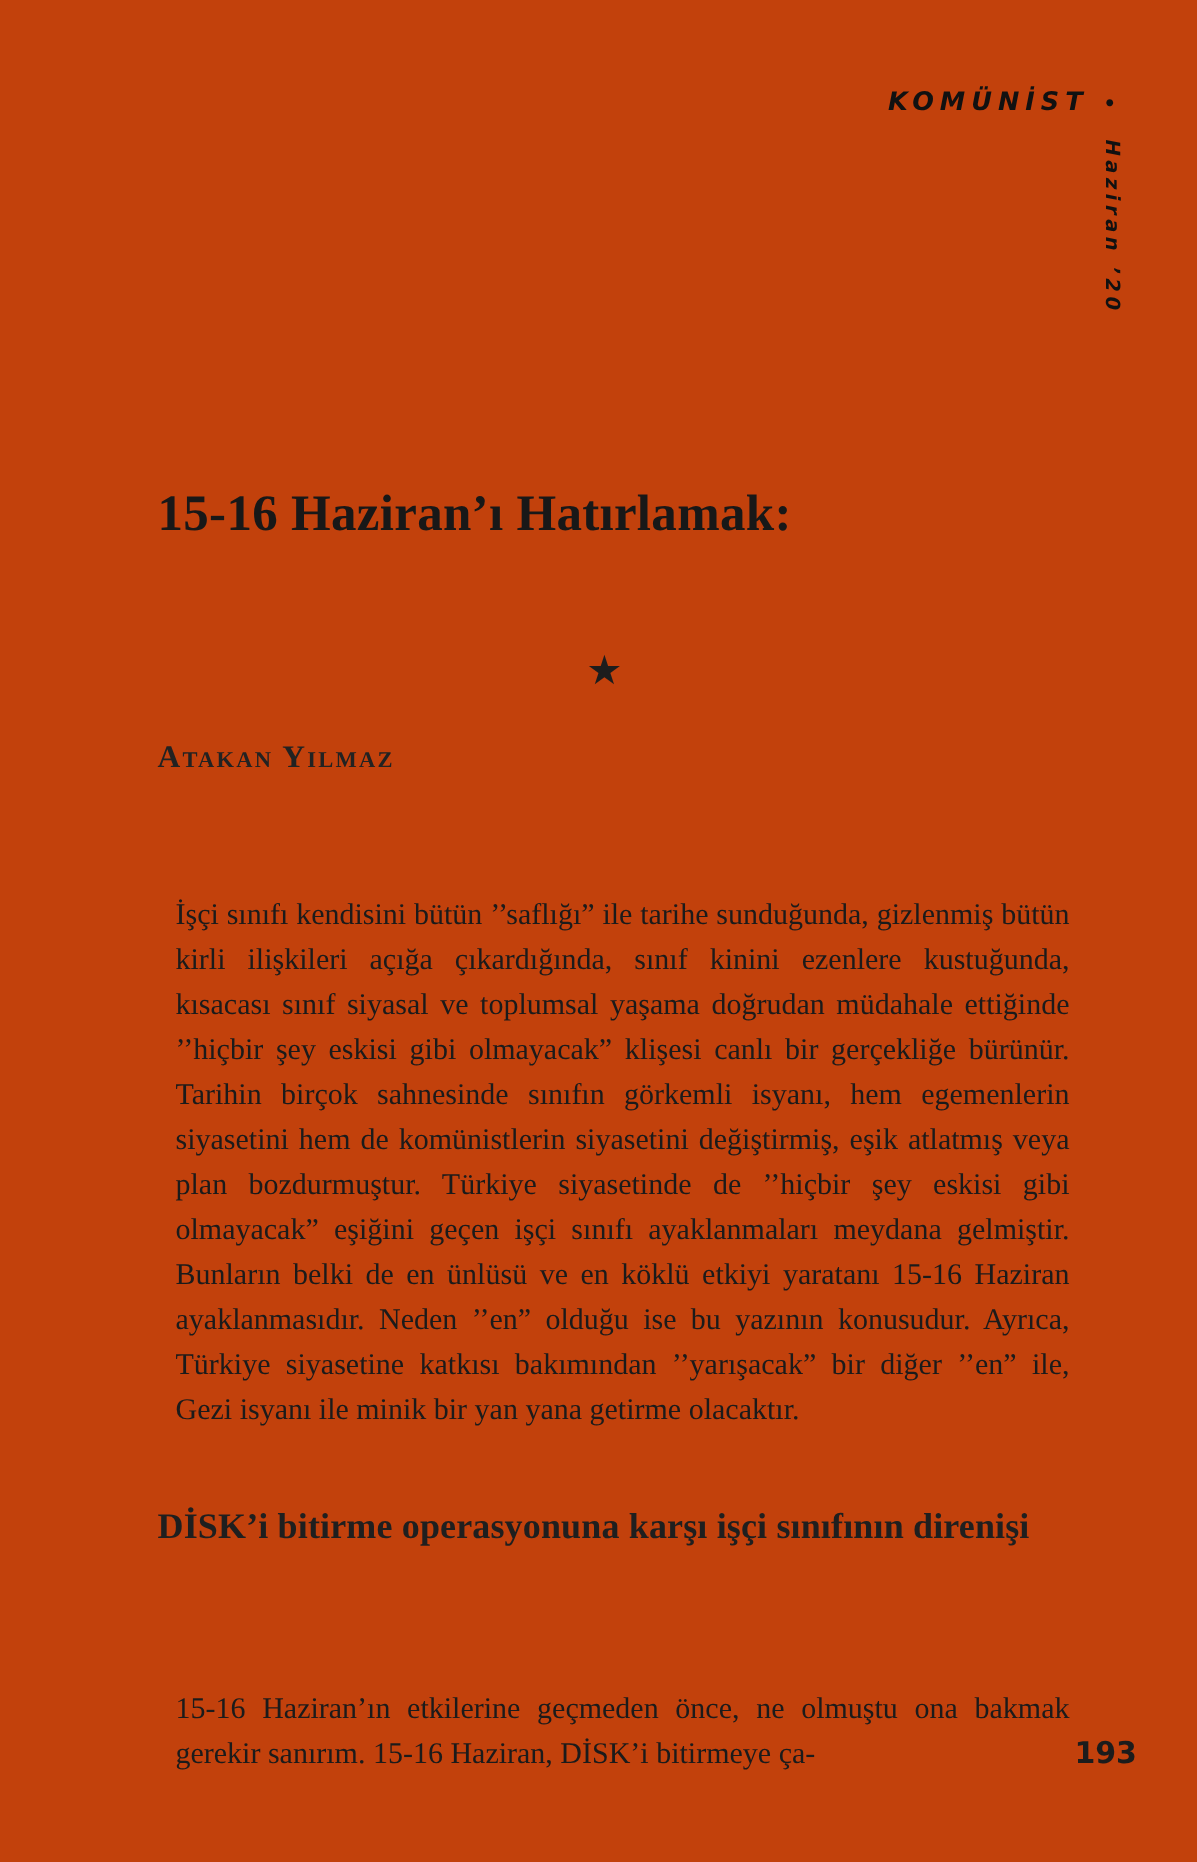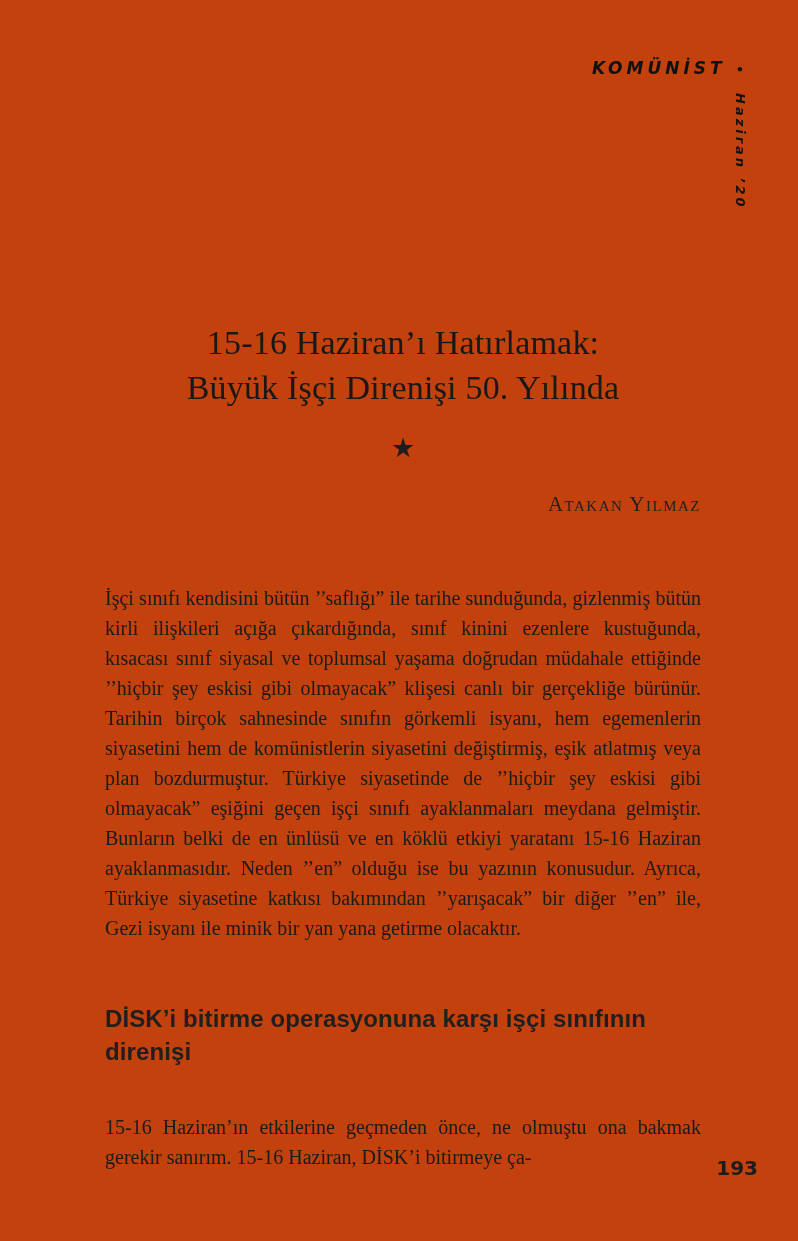--- a/index.html
+++ b/index.html
@@ -62,22 +62,21 @@
     left: 105px;
     width: 596px;
     top: 0;
   }
 
   .article-title {
     position: absolute;
     top: 320px;
     left: 0;
     width: 100%;
-    text-align: center;
-    font-weight: normal;
+    font-weight: bold;
     font-size: 34px;
     line-height: 45px;
     color: #181818;
     letter-spacing: 0.2px;
   }
 
   .star {
     position: absolute;
     top: 432px;
     left: 0;
@@ -86,47 +85,47 @@
     font-size: 27px;
     color: #1d1d1d;
     font-family: "DejaVu Sans", sans-serif;
   }
 
   .author {
     position: absolute;
     top: 492px;
     left: 0;
     width: 100%;
-    text-align: right;
+    text-align: left;
     font-variant: small-caps;
-    font-weight: normal;
+    font-weight: bold;
     font-size: 21px;
     letter-spacing: 1.5px;
     color: #222222;
   }
 
   .body-par {
     position: absolute;
     left: 0;
     width: 100%;
     font-size: 20px;
     line-height: 30px;
     text-align: justify;
     color: #1b1b1b;
-    margin: 0;
+    margin: 12px;
   }
   .par-1 { top: 583px; }
   .par-2 { top: 1112px; }
 
   .section-heading {
     position: absolute;
     top: 1002px;
     left: 0;
     width: 100%;
-    font-family: Liberation Sans, sans-serif;
+    font-family: Liberation Serif, serif;
     font-weight: 600;
     font-size: 24px;
     line-height: 33px;
     color: #1f1f1f;
     letter-spacing: 0.1px;
   }
 
   .page-number {
     position: absolute;
     top: 1156px;
@@ -146,21 +145,20 @@
     <span>KOMÜNİST</span>
     <span class="bullet">•</span>
   </div>
 
   <div class="issue-vertical">Haziran ’20</div>
 
   <div class="content">
 
     <div class="article-title">
       <div>15-16 Haziran’ı Hatırlamak:</div>
-      <div>Büyük İşçi Direnişi 50. Yılında</div>
     </div>
 
     <div class="star">★</div>
 
     <div class="author">Atakan Yılmaz</div>
 
     <p class="body-par par-1">İşçi sınıfı kendisini bütün ’’saflığı” ile tarihe sunduğunda, gizlenmiş bütün kirli ilişkileri açığa çıkardığında, sınıf kinini ezenlere kustuğunda, kısacası sınıf siyasal ve toplumsal yaşama doğrudan müdahale ettiğinde ’’hiçbir şey eskisi gibi olmayacak” klişesi canlı bir gerçekliğe bürünür. Tarihin birçok sahnesinde sınıfın görkemli isyanı, hem egemenlerin siyasetini hem de komünistlerin siyasetini değiştirmiş, eşik atlatmış veya plan bozdurmuştur. Türkiye siyasetinde de ’’hiçbir şey eskisi gibi olmayacak” eşiğini geçen işçi sınıfı ayaklanmaları meydana gelmiştir. Bunların belki de en ünlüsü ve en köklü etkiyi yaratanı 15-16 Haziran ayaklanmasıdır. Neden ’’en” olduğu ise bu yazının konusudur. Ayrıca, Türkiye siyasetine katkısı bakımından ’’yarışacak” bir diğer ’’en” ile, Gezi isyanı ile minik bir yan yana getirme olacaktır.</p>
 
     <div class="section-heading">DİSK’i bitirme operasyonuna karşı işçi sınıfının direnişi</div>
 

